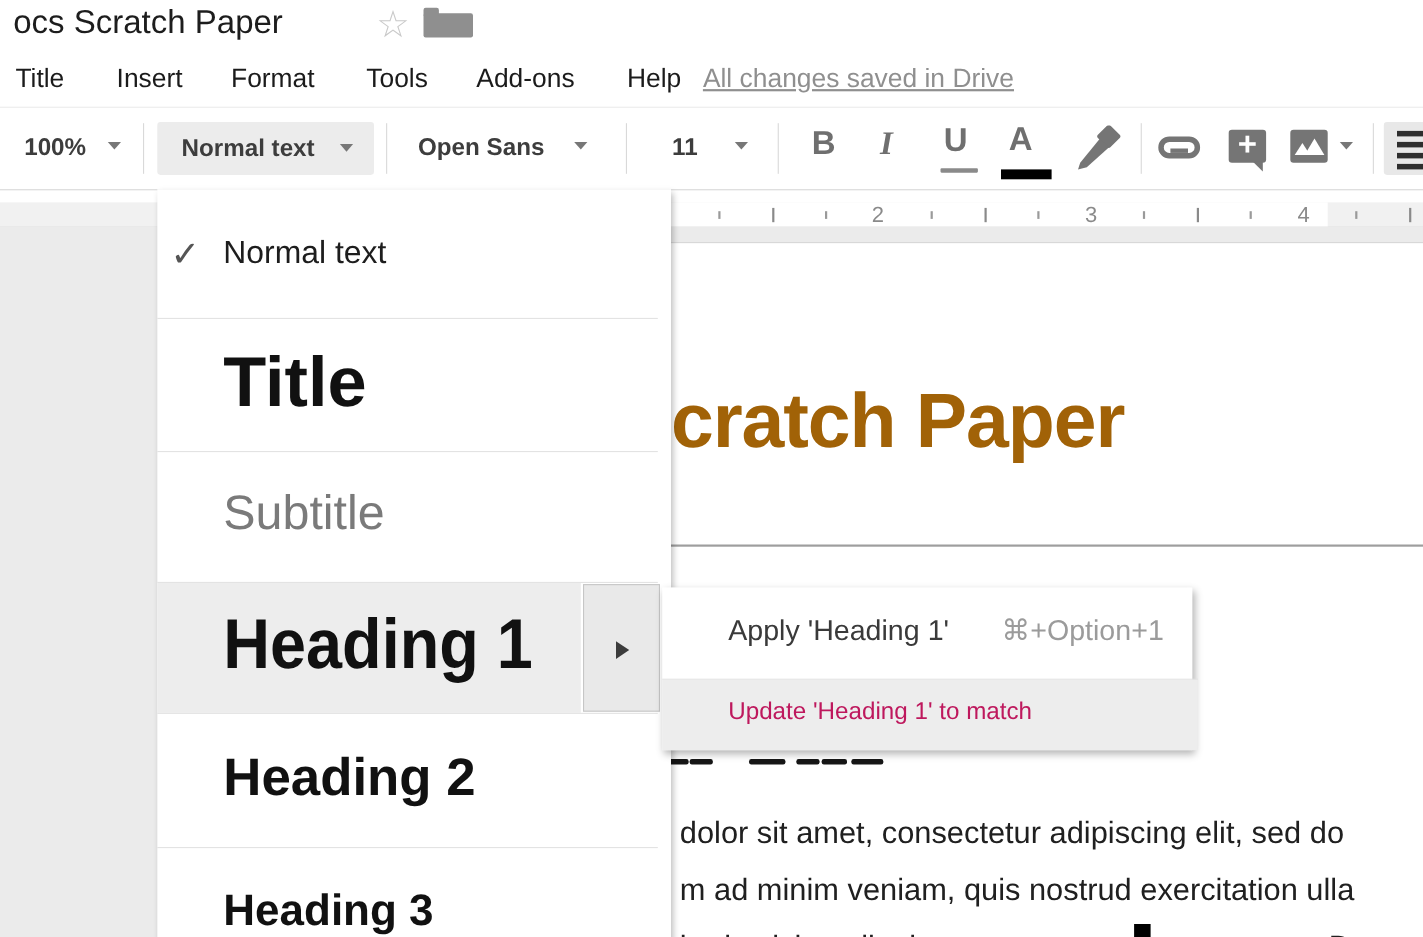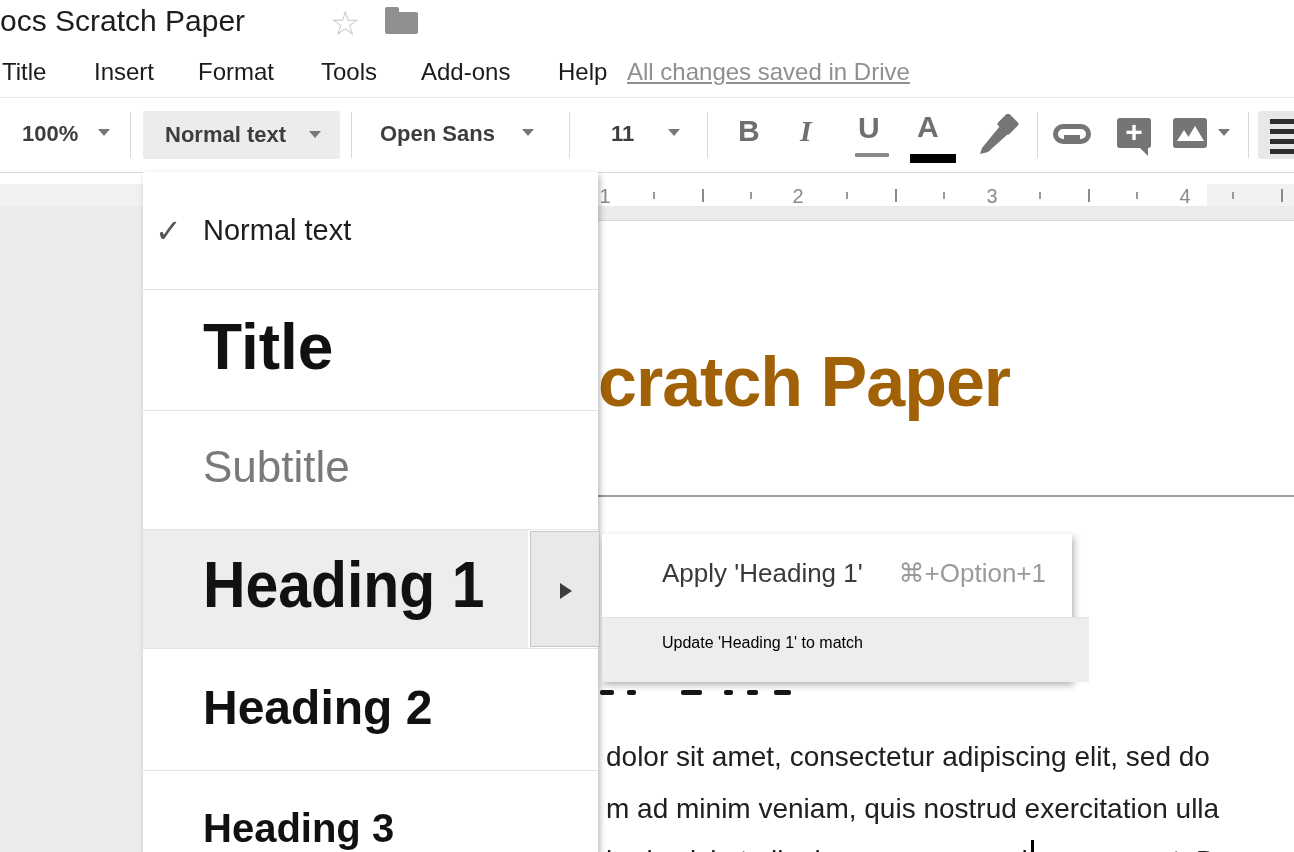--- a/index.html
+++ b/index.html
@@ -1,18 +1,18 @@
 <!DOCTYPE html>
 <html><head>
 <meta charset="utf-8">
 <style>
   html,body{margin:0;padding:0;}
   #app{position:relative;width:1294px;height:852px;background:#ffffff;overflow:hidden;
        font-family:"Liberation Sans", sans-serif; -webkit-font-smoothing:antialiased;}
-  .abs{position:absolute;}
+  .abs{position:absolute;padding-left:12px;}
 
   
   .doc-title{left:0;top:4px;font-size:30px;color:#1d1d1d;white-space:nowrap;}
   .star{left:330px;top:6px;font-size:34px;color:#c9c9c9;line-height:34px;}
   .folder{left:385px;top:12px;width:33px;height:22px;background:#8f8f8f;border-radius:2px;}
   .folder:before{content:"";position:absolute;left:0;top:-5px;width:14px;height:7px;background:#8f8f8f;border-radius:2px 2px 0 0;}
 
   
   .menu-item{top:58px;font-size:24px;color:#1b1b1b;white-space:nowrap;cursor:default;}
   .saved{left:627px;top:58px;font-size:24px;color:#8f8f8f;text-decoration:underline;white-space:nowrap;}
@@ -68,21 +68,21 @@
   .sm-h2{left:60px;top:508px;font-size:48px;font-weight:bold;color:#111;}
   .sm-h3{left:60px;top:634px;font-size:40px;font-weight:bold;color:#111;}
 
   
   .sub-menu{left:602px;top:534px;width:470px;height:148px;background:#fff;box-shadow:2px 3px 7px rgba(0,0,0,.3);}
   .sub{position:absolute;}
   .sub-apply{left:60px;top:24px;font-size:26px;color:#3a3a3a;white-space:nowrap;}
   .sub-short{right:26px;top:24px;font-size:26px;color:#9b9b9b;white-space:nowrap;}
   .sub-div{left:0;top:83px;width:487px;height:1px;background:#e2e2e2;}
   .sub-row2{left:0;top:84px;width:487px;height:64px;background:#ededed;}
-  .sub-update{left:60px;top:16px;font-size:16px;color:#000000;white-space:nowrap;}
+  .sub-update{left:60px;top:16px;font-size:22px;color:#be185d;white-space:nowrap;}
 </style>
 </head>
 <body>
 
 <div id="app">
 
   <div class="abs doc-title">ocs Scratch Paper</div>
   <div class="abs star">☆</div>
   <div class="abs folder"></div>
 

